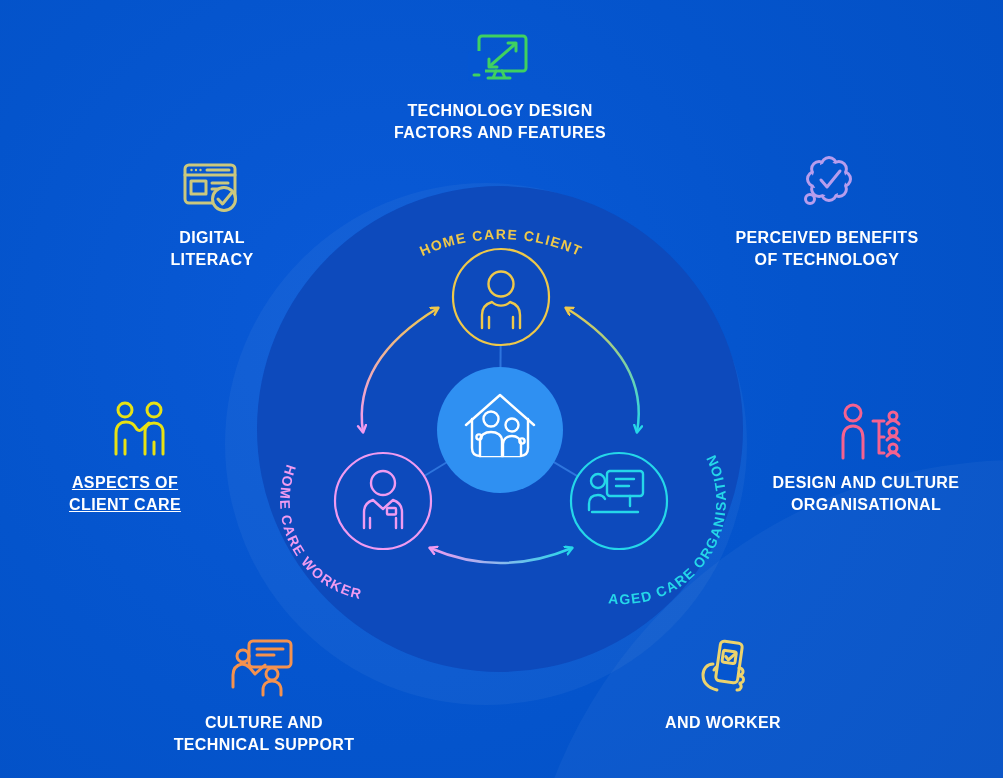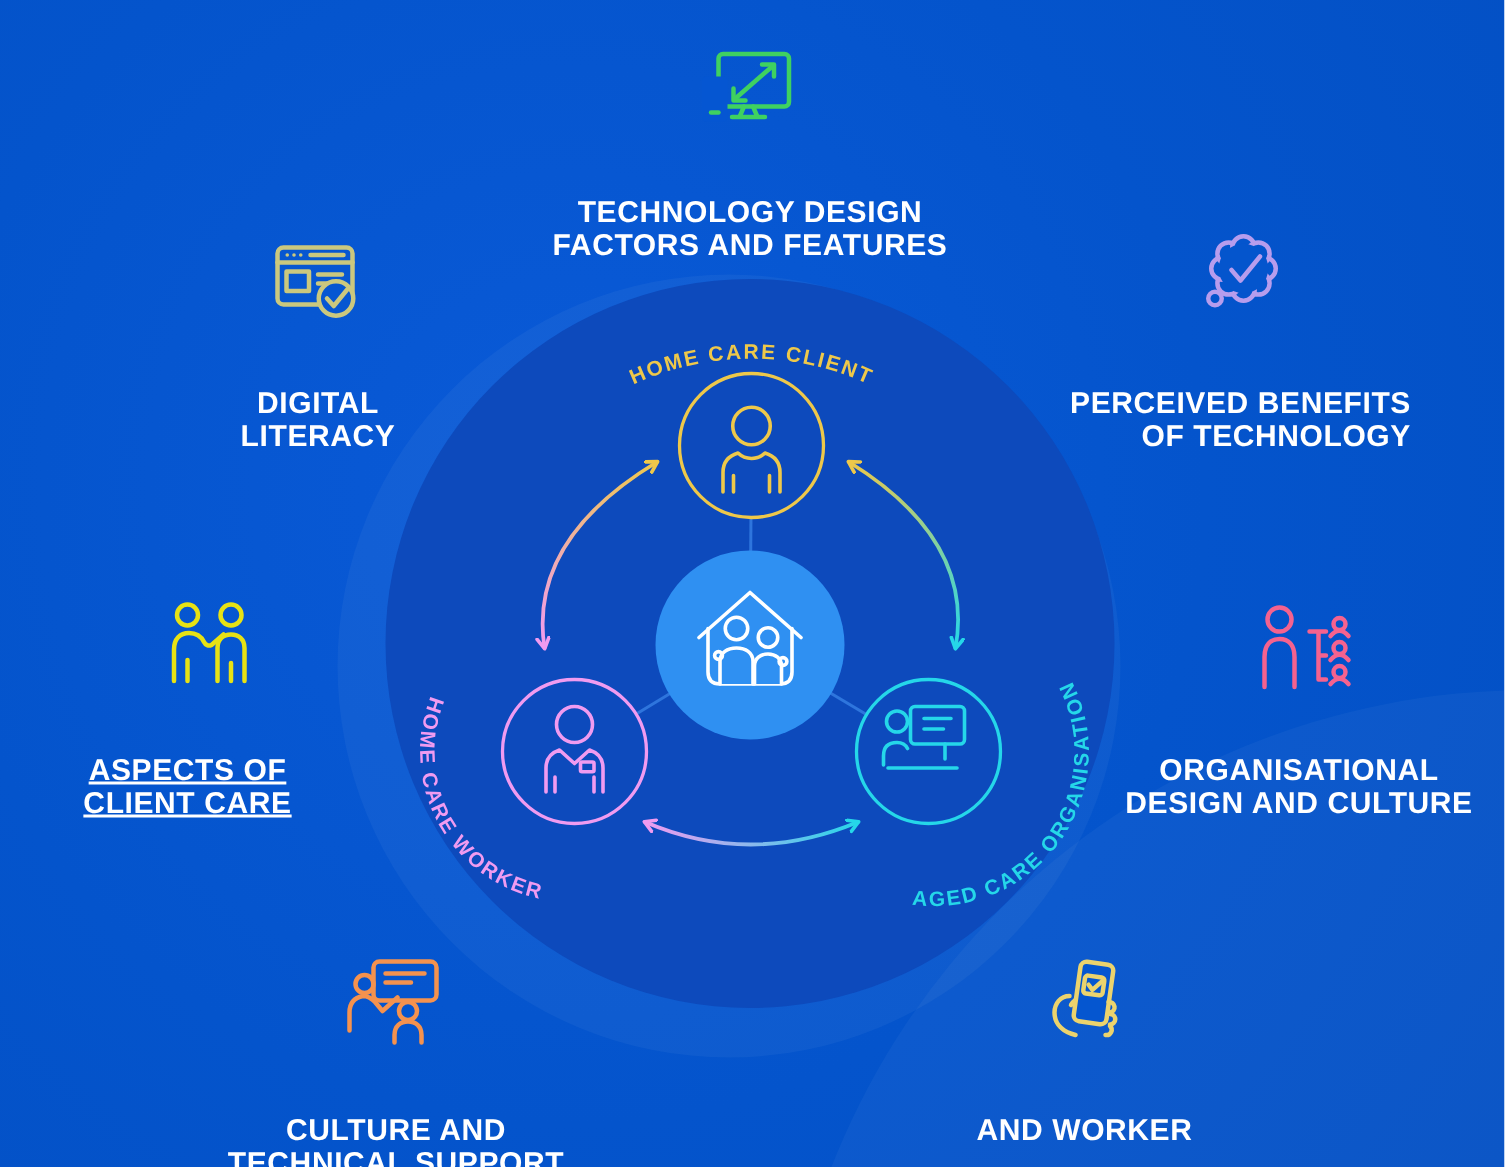--- a/index.html
+++ b/index.html
@@ -3,22 +3,22 @@
 <meta charset="utf-8">
 <style>
   html,body{margin:0;padding:0;}
   .stage{
     position:relative;width:1003px;height:778px;overflow:hidden;
     background:radial-gradient(circle at 38% 42%, #0a5ad8 0%, #0454cc 55%, #0350c4 100%);
     font-family:"Liberation Sans", sans-serif;
   }
   .factor-label{
     position:absolute;transform:translateX(-50%);
-    color:#ffffff;font-size:20px;font-weight:700;letter-spacing:.4px;
-    line-height:22px;text-align:center;white-space:nowrap;margin-top:31px;
+    color:#ffffff;font-size:16px;font-weight:700;letter-spacing:.4px;
+    line-height:22px;text-align:center;white-space:nowrap;
   }
   .icon-svg{position:absolute;overflow:visible;}
   .ic{fill:none;stroke-width:3;stroke-linecap:round;stroke-linejoin:round;}
   .mask-fill{fill:#0556cf;stroke:none;}
   .diagram{position:absolute;left:0;top:0;}
   .node-stroke{fill:#0d4abc;stroke-width:2.2;}
   .icon-line{fill:none;stroke-width:2.4;stroke-linecap:round;stroke-linejoin:round;}
   .curved{font-family:"Liberation Sans",sans-serif;font-weight:700;font-size:14px;letter-spacing:1.4px;}
   .spoke{stroke:#2e75dd;stroke-width:2;}
   .arrow{fill:none;stroke-width:2.5;stroke-linecap:round;}
@@ -172,21 +172,21 @@
       <circle cx="28.1" cy="39.9" r="7.5" style="fill:#0455cd;"></circle>
       <circle cx="24" cy="30" r="7.5" style="fill:#0455cd;"></circle>
       <circle cx="28.1" cy="20.1" r="7.5" style="fill:#0455cd;"></circle>
       <circle cx="38" cy="16" r="7.5" style="fill:#0455cd;"></circle>
       <circle cx="47.9" cy="20.1" r="7.5" style="fill:#0455cd;"></circle>
       <circle cx="38" cy="30" r="16.5" style="fill:#0455cd;" stroke="none"></circle>
       <path d="M30 31 l6 7 l13 -16"></path>
       <circle cx="19" cy="50" r="4.5"></circle>
     </g>
   </svg>
-  <div class="factor-label" style="left:827px;top:227px;text-align:right;">
+  <div class="factor-label" style="left:827px;top:227px;">
     <div>PERCEIVED BENEFITS</div>
     <div>OF TECHNOLOGY</div>
   </div>
 
   <svg class="icon-svg" style="left:104px;top:396px;" width="72" height="72" viewBox="0 0 72 72">
     <g class="ic" stroke="#e7e214">
       <circle cx="21" cy="14" r="7"></circle>
       <circle cx="50" cy="14" r="7"></circle>
       <path d="M12 58 V37 c0-7 4-11 10-11 c5 0 8 2 10 6 c1 2 3 3 5 2 l8 -7"></path>
       <path d="M21 44 V58"></path>
@@ -206,22 +206,22 @@
       <path d="M41 23 H47 V55 H52 M47 39 H52 M47 23 H52"></path>
       <circle cx="61" cy="18" r="4"></circle>
       <path d="M55 26 q6 -7 12 0"></path>
       <circle cx="61" cy="34" r="4"></circle>
       <path d="M55 42 q6 -7 12 0"></path>
       <circle cx="61" cy="50" r="4"></circle>
       <path d="M55 58 q6 -7 12 0"></path>
     </g>
   </svg>
   <div class="factor-label" style="left:866px;top:472px;">
+    <div>DESIGN AND CULTURE</div>
     <div>ORGANISATIONAL</div>
-    <div>DESIGN AND CULTURE</div>
   </div>
 
   <svg class="icon-svg" style="left:227px;top:635px;" width="72" height="72" viewBox="0 0 72 72">
     <g class="ic" stroke="#f5924e">
       <rect x="22" y="6" width="42" height="26" rx="4"></rect>
       <path d="M30 14 H56 M30 20 H47"></path>
       <circle cx="16" cy="21" r="6"></circle>
       <path d="M6 52 V40 c0-7 4-10 9-11 c4 0 6 2 8 4 l5 6 l10 -9"></path>
       <circle cx="45" cy="39" r="6"></circle>
       <path d="M36 60 v-5 c0-6 4-9 9-9 s9 3 9 9 v5"></path>

